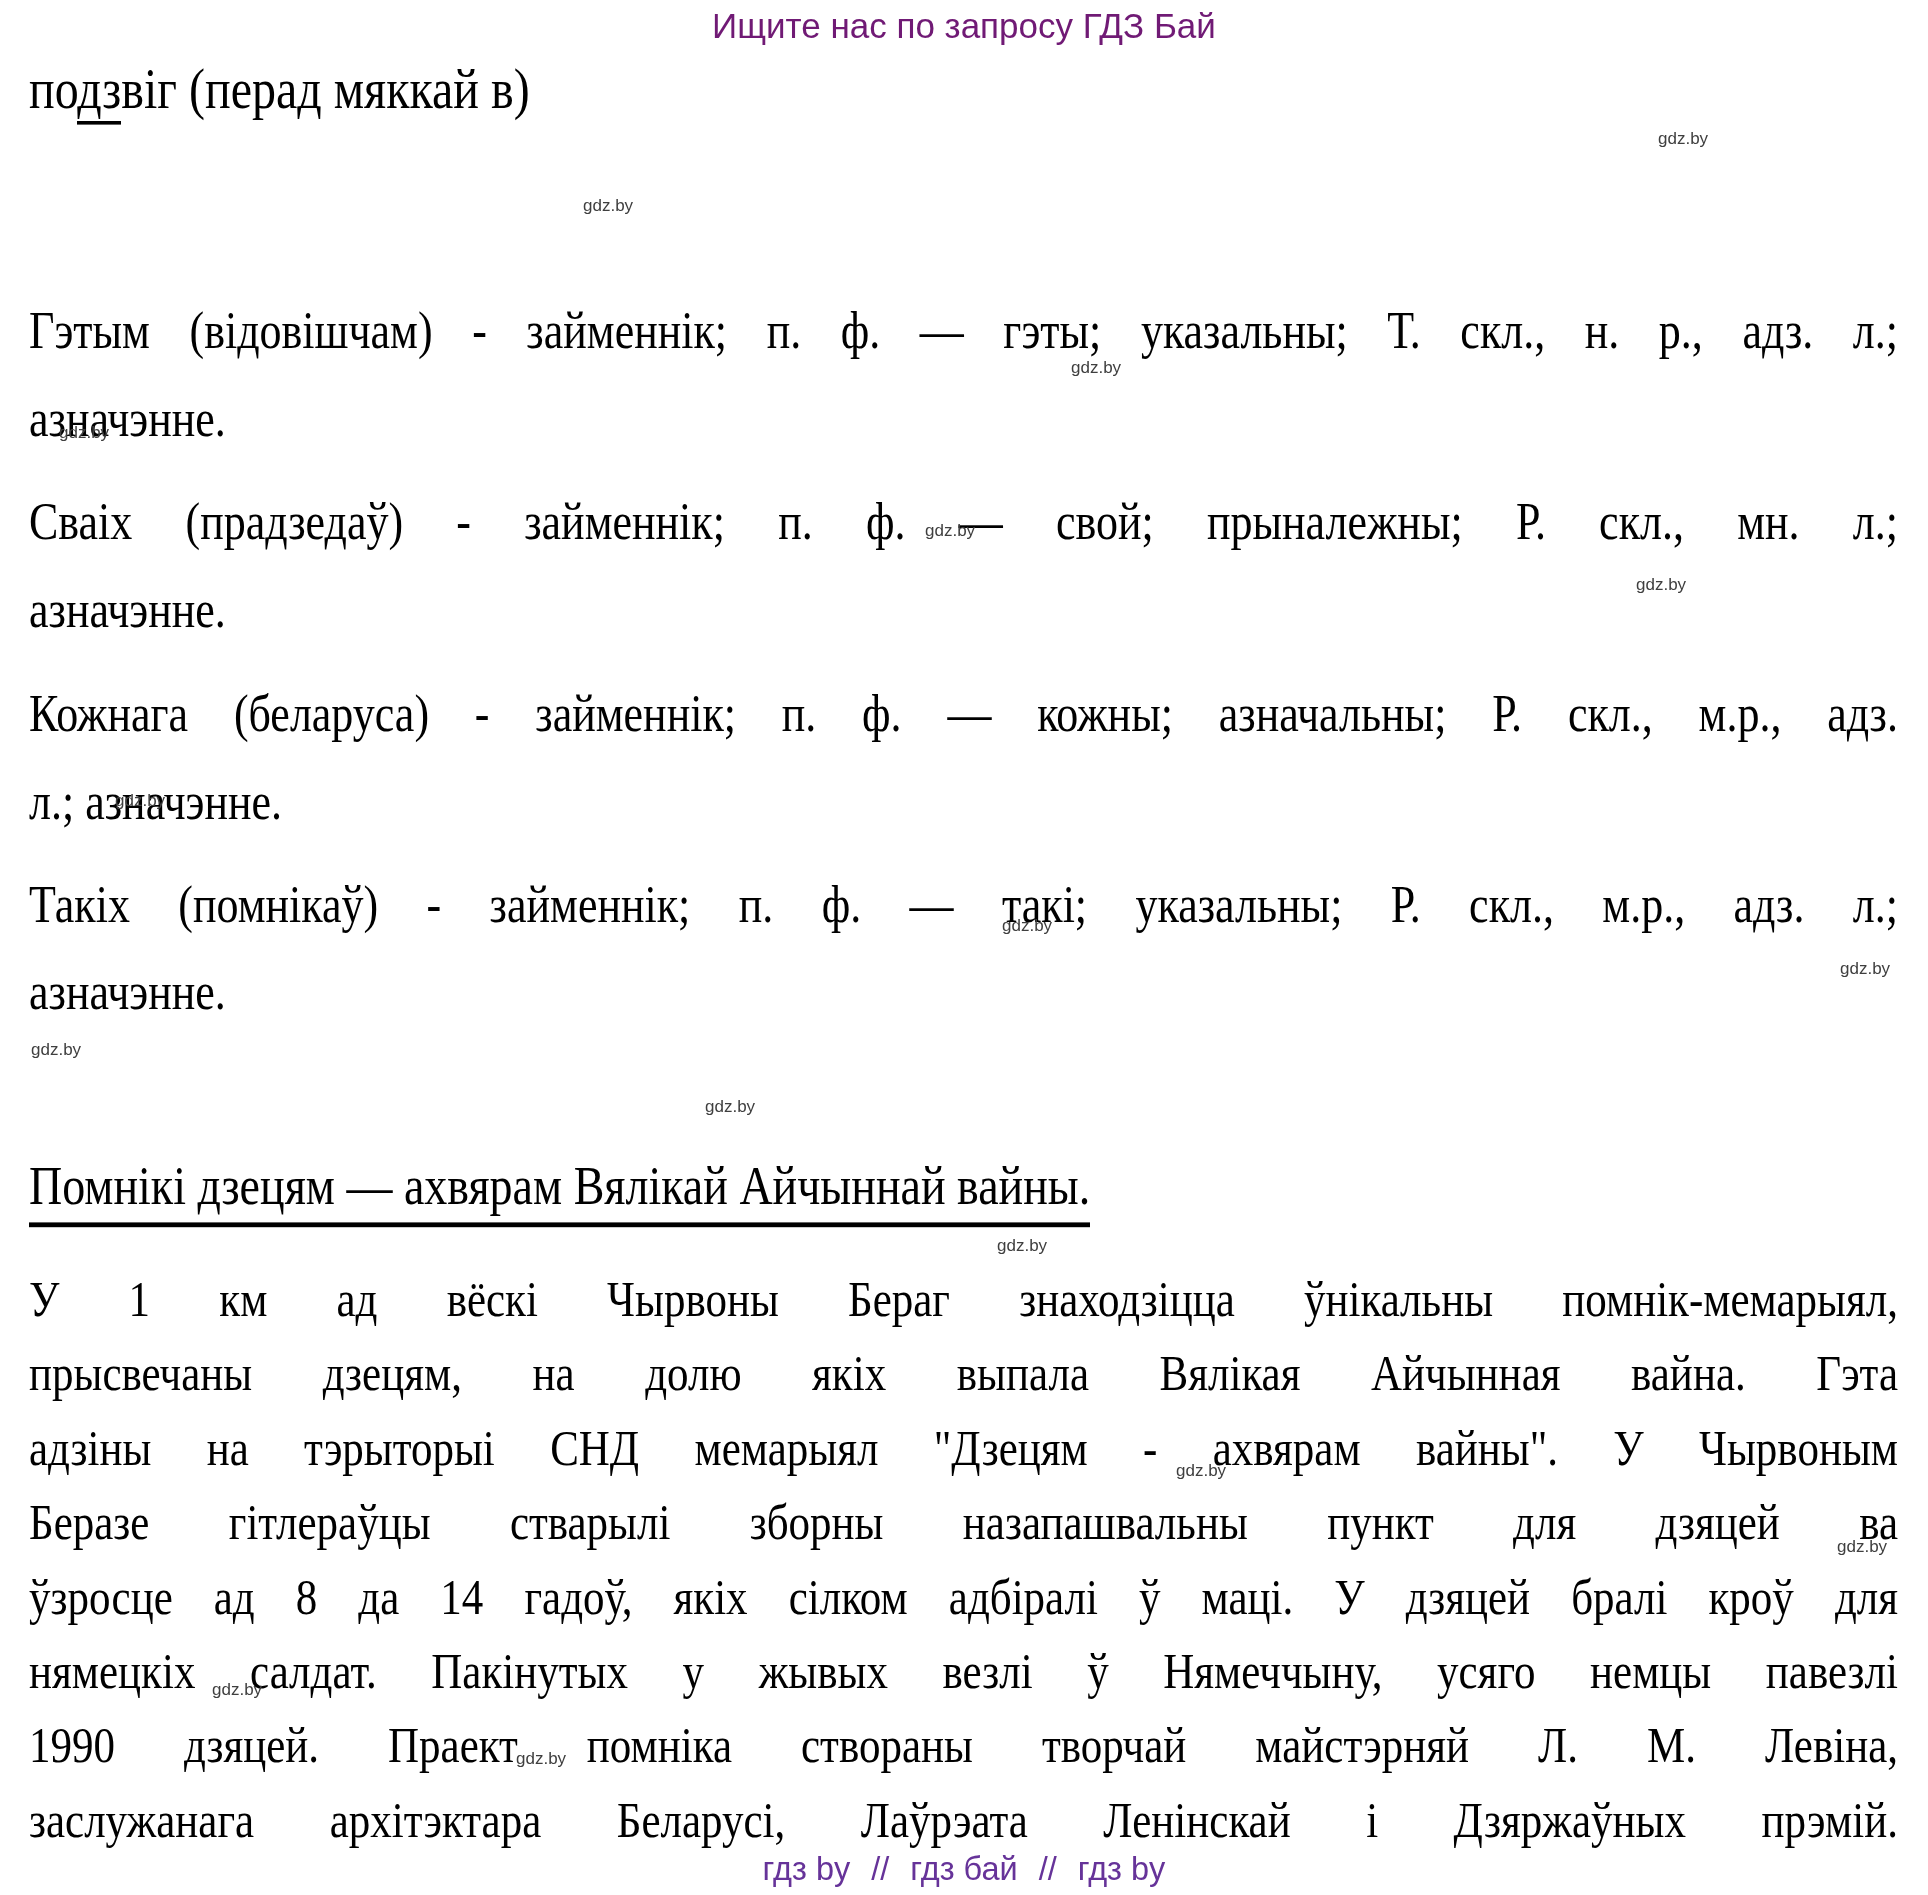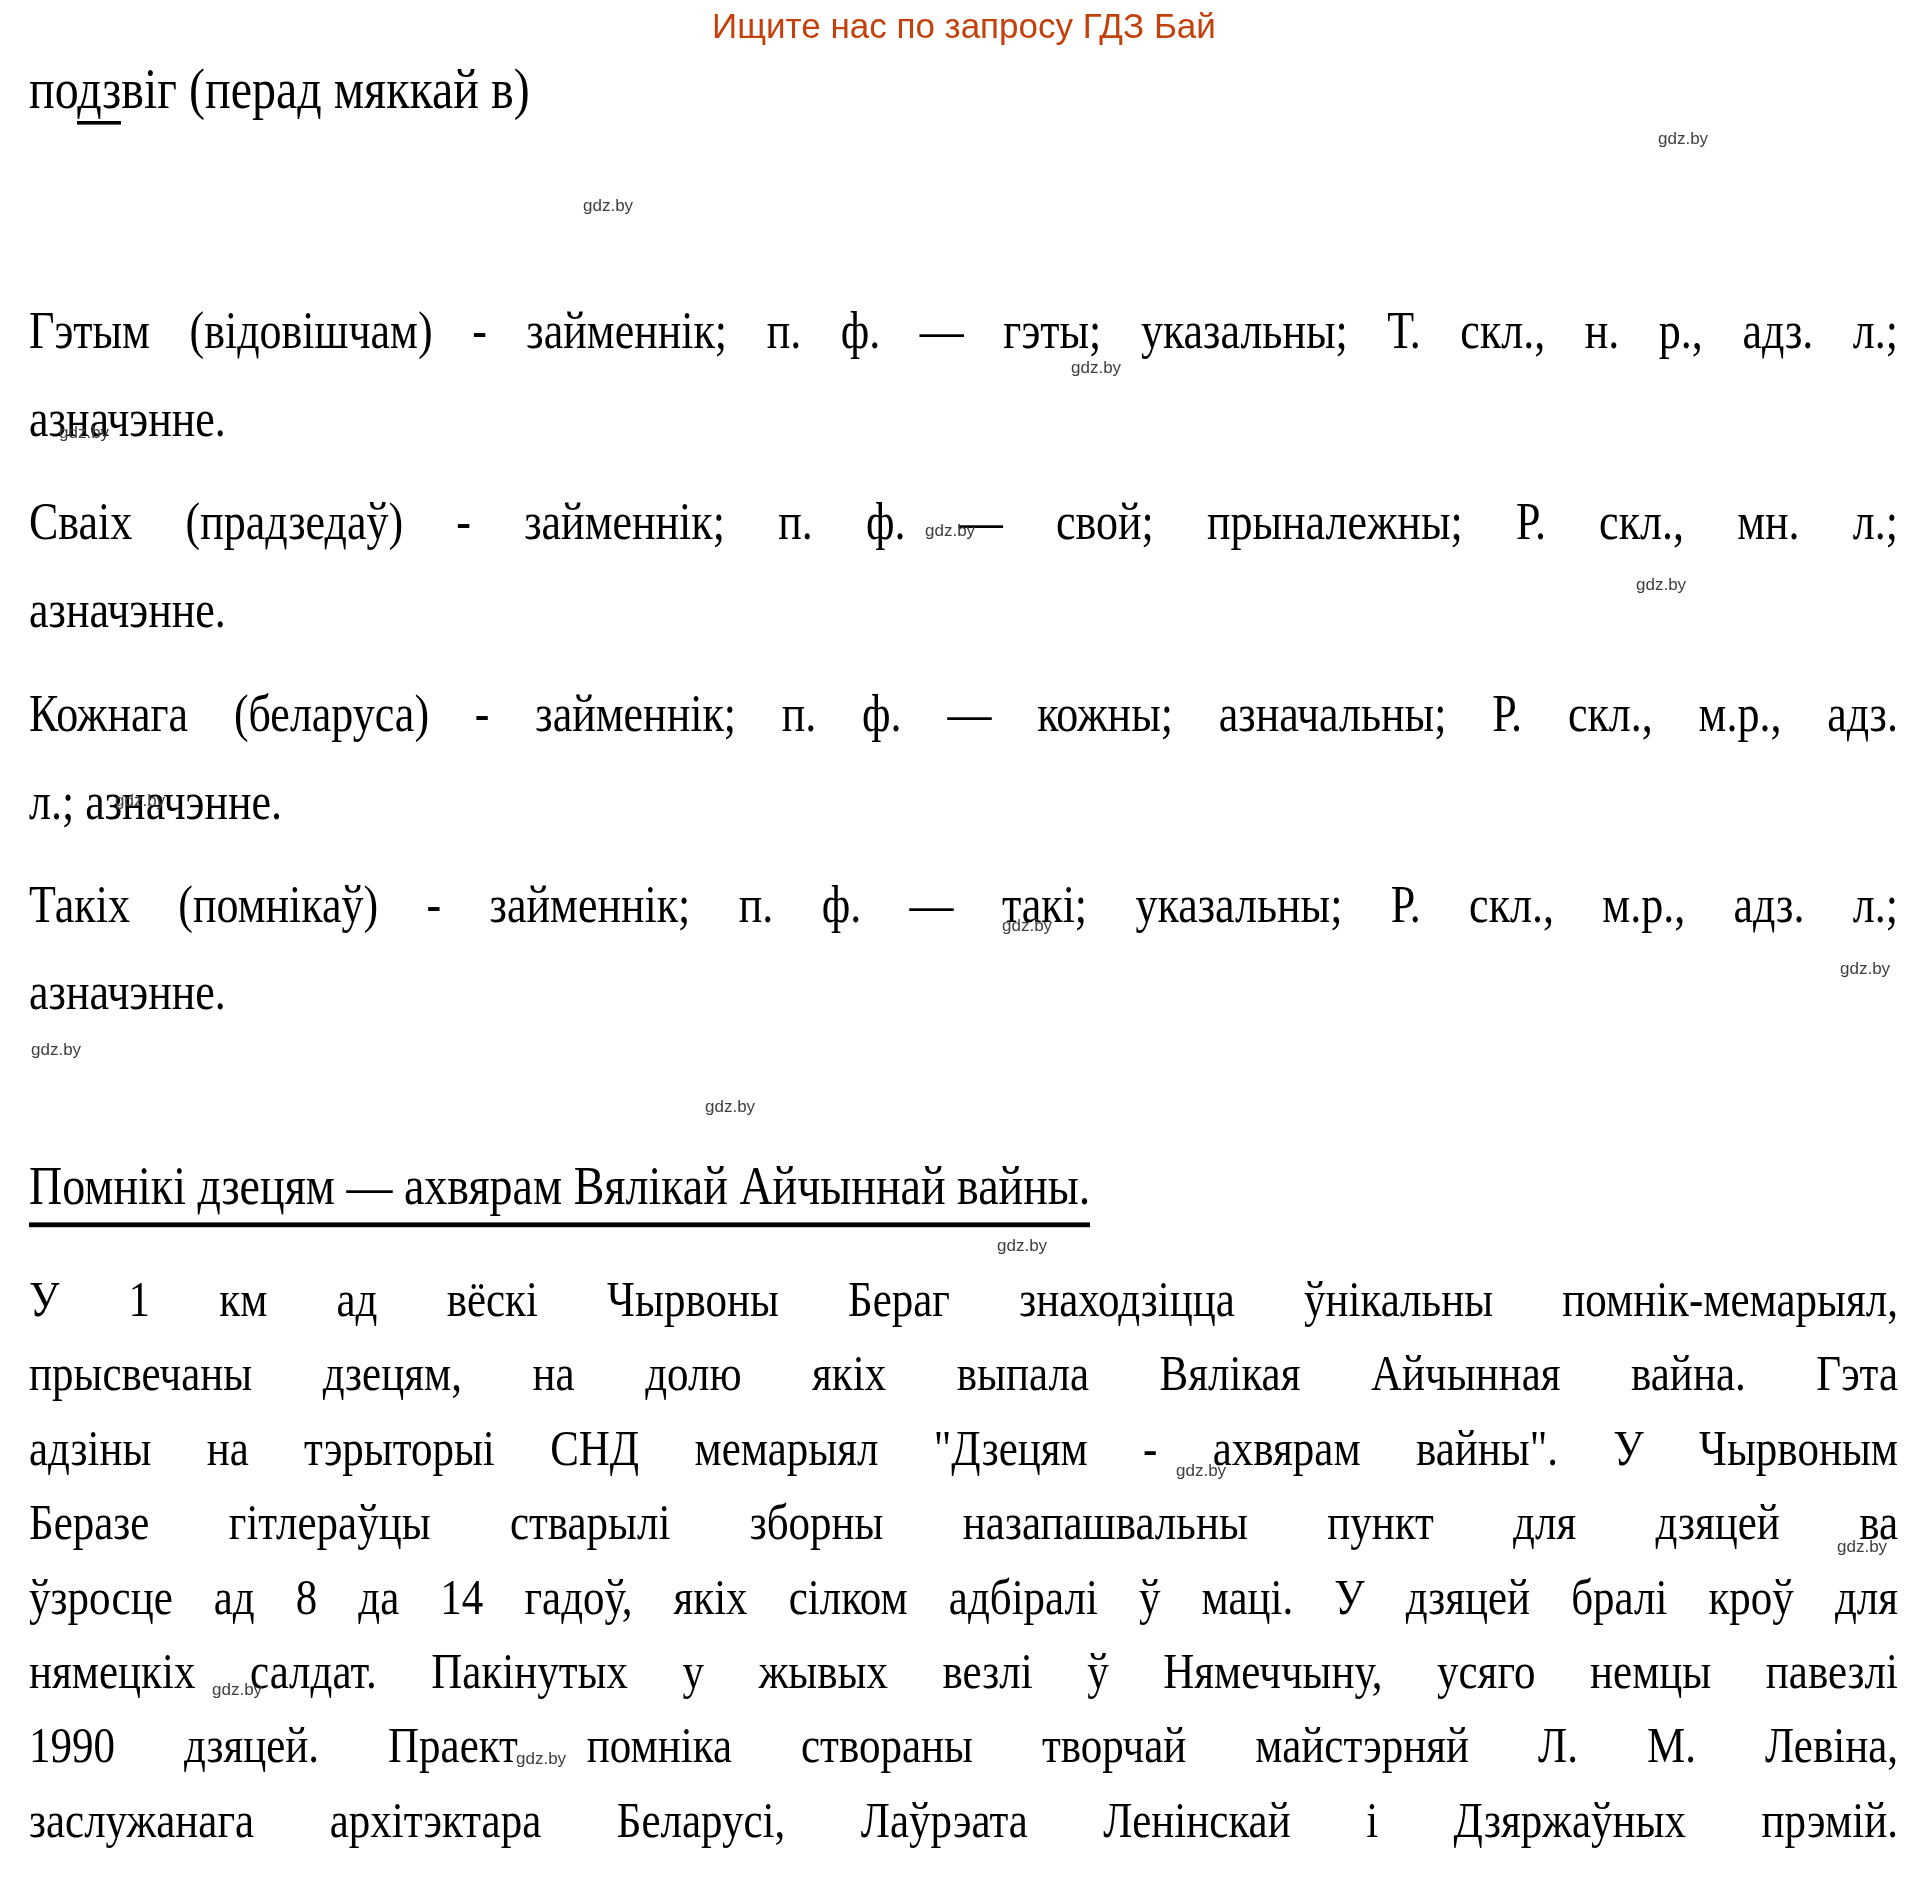--- a/index.html
+++ b/index.html
@@ -80,21 +80,21 @@
     font-family: "Liberation Sans", sans-serif;
     font-size: 32.5px;
   }
   .site-footer span { margin: 0 10.5px; }
 </style>
 </head>
 <body>
 
 <div class="page" style="color: rgb(0, 0, 0);">
 
-  <div class="site-header" style="color: #c2410c;">Ищите нас по запросу ГДЗ Бай</div>
+  <div class="site-header" style="color: #701a75;">Ищите нас по запросу ГДЗ Бай</div>
 
   <div class="entry-line">
     <span>по</span><span class="u">дз</span><span>віг (перад мяккай в)</span>
   </div>
 
   <div class="answers">
       <div class="para">
         <div class="jline">Гэтым (відовішчам) - займеннік; п. ф. — гэты; указальны; Т. скл., н. р., адз. л.;</div>
         <div class="jline last">азначэнне.</div>
       </div>
@@ -120,20 +120,23 @@
       <div class="jline">У 1 км ад вёскі Чырвоны Бераг знаходзіцца ўнікальны помнік-мемарыял,</div>
       <div class="jline">прысвечаны дзецям, на долю якіх выпала Вялікая Айчынная вайна. Гэта</div>
       <div class="jline">адзіны на тэрыторыі СНД мемарыял "Дзецям - ахвярам вайны". У Чырвоным</div>
       <div class="jline">Беразе гітлераўцы стварылі зборны назапашвальны пункт для дзяцей ва</div>
       <div class="jline">ўзросце ад 8 да 14 гадоў, якіх сілком адбіралі ў маці. У дзяцей бралі кроў для</div>
       <div class="jline">нямецкіх салдат. Пакінутых у жывых везлі ў Нямеччыну, усяго немцы павезлі</div>
       <div class="jline">1990 дзяцей. Праект помніка створаны творчай майстэрняй Л. М. Левіна,</div>
       <div class="jline">заслужанага архітэктара Беларусі, Лаўрэата Ленінскай і Дзяржаўных прэмій.</div>
     </div>
 
+  <div class="site-footer" style="color: rgb(102, 51, 153);">
+    <span>гдз by</span><span>//</span><span>гдз бай</span><span>//</span><span>гдз by</span>
+  </div>
 
 <span class="watermark" style="left: 1658px; top: 129px; color: rgb(63, 63, 63);">gdz.by</span>
     <span class="watermark" style="left: 583px; top: 196px; color: rgb(63, 63, 63);">gdz.by</span>
     <span class="watermark" style="left: 1071px; top: 358px; color: rgb(63, 63, 63);">gdz.by</span>
     <span class="watermark" style="left: 59px; top: 423px; color: rgb(63, 63, 63);">gdz.by</span>
     <span class="watermark" style="left: 925px; top: 521px; color: rgb(63, 63, 63);">gdz.by</span>
     <span class="watermark" style="left: 1636px; top: 575px; color: rgb(63, 63, 63);">gdz.by</span>
     <span class="watermark" style="left: 115px; top: 791px; color: rgb(63, 63, 63);">gdz.by</span>
     <span class="watermark" style="left: 1002px; top: 916px; color: rgb(63, 63, 63);">gdz.by</span>
     <span class="watermark" style="left: 1840px; top: 959px; color: rgb(63, 63, 63);">gdz.by</span>

